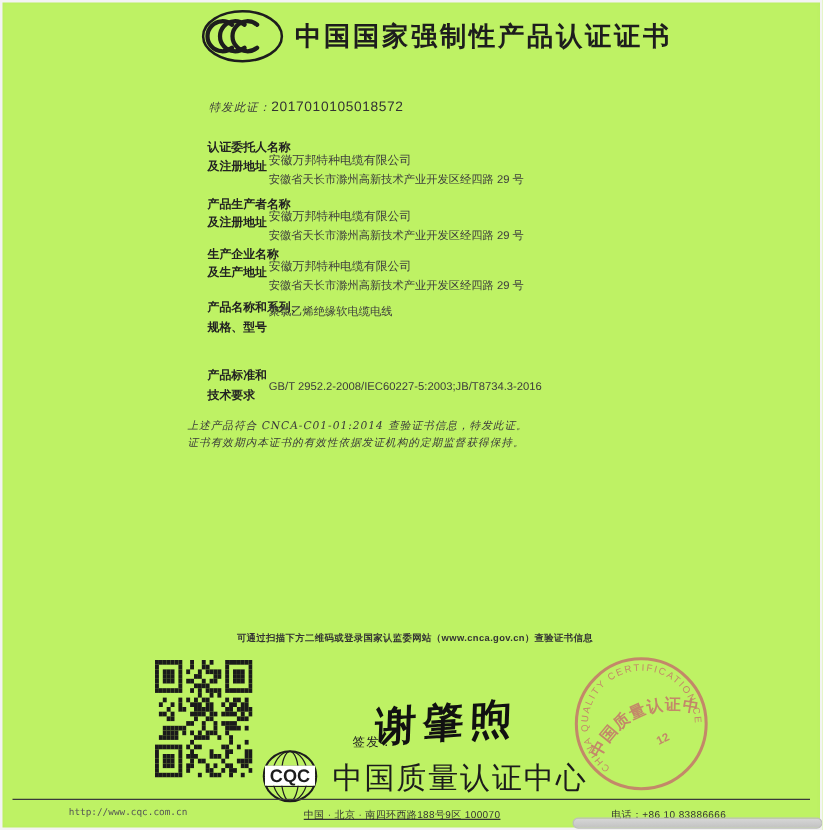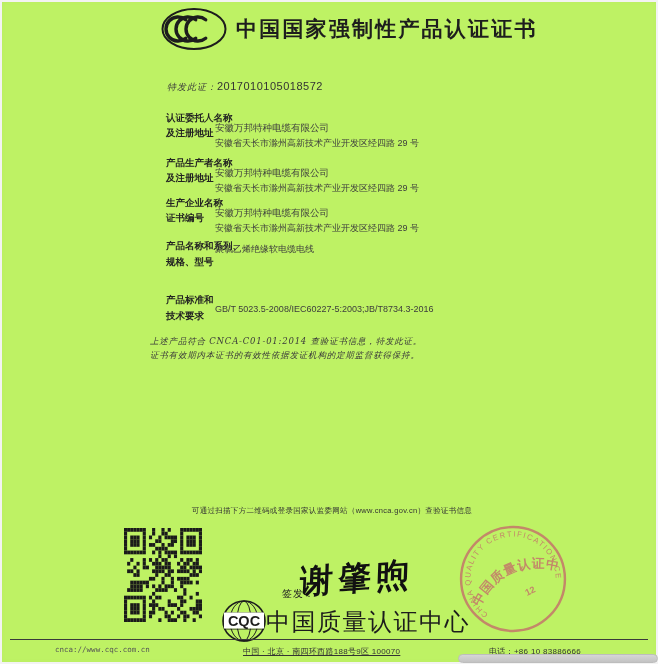--- a/index.html
+++ b/index.html
@@ -17,30 +17,30 @@
   .dates .slabel{font-size:8px;}
   
   .flabel{left:142px;font-size:9.5px;font-weight:bold;color:#222;margin-left:24px;}
   .fvalue{left:215px;font-size:9px;color:#3d3d3d;margin-top:10px;}
   .models{left:215px;top:248px;width:340px;font-size:8.5px;line-height:10.8px;color:#3d3d3d;}
   
   .notes{left:150px;top:335px;font-family:"DejaVu Serif",serif;font-style:italic;
          font-size:8.5px;line-height:13.6px;letter-spacing:.8px;color:#3a3a3a;}
   
   .verify{left:0;top:506px;width:100%;text-align:center;padding-left:6px;box-sizing:border-box;
-          font-size:7.5px;color:#333;letter-spacing:.3px;}
+          font-size:7.5px;color:#333;letter-spacing:.3px;font-weight:bold;}
   
   .qr{left:124px;top:528px;}
   .qr svg{display:block;}
   
   .signlabel{left:282px;top:587px;font-size:10px;letter-spacing:1px;color:#222;}
   .signature{left:300px;top:556px;font-family:"DejaVu Serif",serif;font-size:33px;font-weight:600;
              letter-spacing:5px;color:#111;transform:rotate(-4deg) skewX(-6deg);}
   .org{left:266px;top:606px;font-size:24px;font-weight:500;letter-spacing:1.5px;color:#1c1c1c;}
-  .cqc{left:221px;top:599px;}
+  .cqc{left:209px;top:599px;}
   
   .seal{left:457px;top:523px;opacity:.85;}
   
   .rule{left:10px;top:639px;width:638px;border-top:1.3px solid #3a3a3a;height:0;}
   .furl{left:55px;top:645px;font-family:"DejaVu Sans Mono",monospace;font-size:7.5px;color:#555;}
   .faddr{left:243px;top:646px;font-size:8px;color:#333;letter-spacing:.3px;text-decoration:underline;}
   .fphone{left:489px;top:646px;font-size:8px;color:#333;letter-spacing:.3px;}
   .scrollbar{left:458px;top:654px;width:200px;height:9px;border-radius:5px;
              background:linear-gradient(#d6d6d6,#c3c3c3);border:1px solid #bdbdbd;box-sizing:border-box;}
 </style>
@@ -73,31 +73,31 @@
   <div class="abs flabel" style="top:127px">及注册地址</div>
   <div class="abs fvalue" style="top:112px;font-size:9.5px">安徽万邦特种电缆有限公司</div>
   <div class="abs fvalue" style="top:127px">安徽省天长市滁州高新技术产业开发区经四路 29 号</div>
 
   <div class="abs flabel" style="top:157px">产品生产者名称</div>
   <div class="abs flabel" style="top:172px">及注册地址</div>
   <div class="abs fvalue" style="top:157px;font-size:9.5px">安徽万邦特种电缆有限公司</div>
   <div class="abs fvalue" style="top:172px">安徽省天长市滁州高新技术产业开发区经四路 29 号</div>
 
   <div class="abs flabel" style="top:197px">生产企业名称</div>
-  <div class="abs flabel" style="top:212px">证书编号</div>
+  <div class="abs flabel" style="top:212px">及生产地址</div>
   <div class="abs fvalue" style="top:197px;font-size:9.5px">安徽万邦特种电缆有限公司</div>
   <div class="abs fvalue" style="top:212px">安徽省天长市滁州高新技术产业开发区经四路 29 号</div>
 
   <div class="abs flabel" style="top:240px">产品名称和系列、</div>
   <div class="abs flabel" style="top:256px">规格、型号</div>
   <div class="abs fvalue" style="top:233px">聚氯乙烯绝缘软电缆电线</div>
 
   <div class="abs flabel" style="top:294px">产品标准和</div>
   <div class="abs flabel" style="top:310px">技术要求</div>
-  <div class="abs fvalue" style="top:294px">GB/T 5023.5-2008/IEC60227-5:2003;JB/T8734.3-2016</div>
+  <div class="abs fvalue" style="top:294px">GB/T 2952.2-2008/IEC60227-5:2003;JB/T8734.3-2016</div>
 
   <div class="abs notes">
     <div>上述产品符合 CNCA-C01-01:2014 查验证书信息，特发此证。</div>
     <div>证书有效期内本证书的有效性依据发证机构的定期监督获得保持。</div>
   </div>
 
   <div class="abs verify">可通过扫描下方二维码或登录国家认监委网站（www.cnca.gov.cn）查验证书信息</div>
 
   <div class="abs qr">
     <svg id="qrsvg" width="78" height="94" viewBox="0 0 25 25" preserveAspectRatio="none" fill="#1a1a1a">
@@ -420,18 +420,18 @@
         </text>
         <text font-family="Liberation Serif, serif" font-size="12.5" font-weight="bold" letter-spacing="1">
           <textPath href="#sealMid" startOffset="3">中国质量认证中心</textPath>
         </text>
         <text x="60" y="76" font-size="9" font-weight="bold">12</text>
       </g>
     </svg>
   </div>
 
   <div class="abs rule"></div>
-  <div class="abs furl">cnca://www.cqc.com.cn</div>
+  <div class="abs furl">http://www.cqc.com.cn</div>
   <div class="abs faddr">中国 · 北京 · 南四环西路188号9区    100070</div>
   <div class="abs fphone">电话：+86 10 83886666</div>
   <div class="abs scrollbar"></div>
 
 </div>
 
 </body></html>

